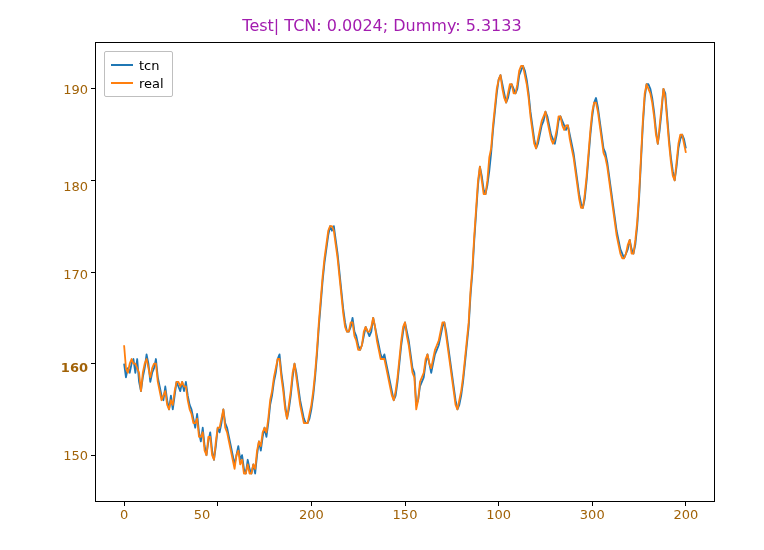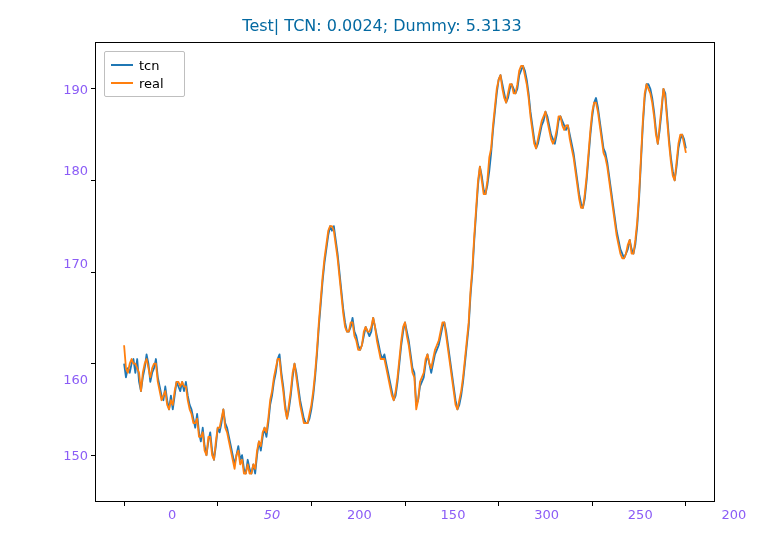--- a/index.html
+++ b/index.html
@@ -15,43 +15,42 @@
     width: 764px;
     height: 550px;
   }
   .title {
     position: absolute;
     top: 16px;
     left: 0;
     right: 0;
     text-align: center;
     font-size: 16px;
-    color: #0369a1;
+    color: #a21caf;
   }
   .axes {
     position: absolute;
     left: 95px;
     top: 42px;
     width: 620px;
     height: 460px;
     border: 1px solid #000;
     box-sizing: border-box;
   }
   svg.plot {
     position: absolute;
     left: 0;
     top: 0;
     width: 100%;
     height: 100%;
   }
   .tick {
     position: absolute;
     font-size: 13px;
-    color: #8b5cf6;
-    margin-left: 48px;
+    color: #a16207;
   }
   .xtick {
     top: 100%;
     transform: translate(-50%, 6px);
   }
   .ytick {
     right: 100%;
     transform: translate(-8px, -50%);
   }
   .tickmark {
@@ -60,21 +59,21 @@
   }
   .xtm { width: 1px; height: 5px; top: 100%; }
   .ytm { height: 1px; width: 5px; right: 100%; }
   .legend {
     position: absolute;
     left: 8px;
     top: 8px;
     border: 1px solid #bfbfbf;
     border-radius: 2px;
     background: #ffffff;
-    padding: 4px 20px 4px 6px;
+    padding: 4px 8px 4px 6px;
     font-size: 13px;
   }
   .legend-row {
     display: flex;
     align-items: center;
     gap: 6px;
     height: 18px;
   }
   .legend-swatch {
     width: 22px;
@@ -98,35 +97,35 @@
         <span>tcn</span>
       </div>
       <div class="legend-row">
         <div class="legend-swatch" style="border-top-color:#ff7f0e"></div>
         <span>real</span>
       </div>
     </div>
   <div class="tickmark xtm" style="left: 27.5909px;"></div>
       <div class="tick xtick" style="left: 28.0909px;">0</div>
       <div class="tickmark xtm" style="left: 121.227px;"></div>
-      <div class="tick xtick" style="left: 128px; font-style: italic;">50</div>
+      <div class="tick xtick" style="left: 106px;">50</div>
       <div class="tickmark xtm" style="left: 214.864px;"></div>
       <div class="tick xtick" style="left: 215.364px;">200</div>
       <div class="tickmark xtm" style="left: 308.5px;"></div>
       <div class="tick xtick" style="left: 309px;">150</div>
       <div class="tickmark xtm" style="left: 402.136px;"></div>
-      <div class="tick xtick" style="left: 402.636px;">300</div>
+      <div class="tick xtick" style="left: 402.636px;">100</div>
       <div class="tickmark xtm" style="left: 495.773px;"></div>
-      <div class="tick xtick" style="left: 496.273px;">250</div>
+      <div class="tick xtick" style="left: 496.273px;">300</div>
       <div class="tickmark xtm" style="left: 589.409px;"></div>
       <div class="tick xtick" style="left: 589.909px;">200</div>
       <div class="tickmark ytm" style="top: 411.7px;"></div>
       <div class="tick ytick" style="top: 412.2px;">150</div>
       <div class="tickmark ytm" style="top: 320.1px;"></div>
-      <div class="tick ytick" style="top: 336px;">160</div>
+      <div class="tick ytick" style="top: 324px; font-weight: bold;">160</div>
       <div class="tickmark ytm" style="top: 228.5px;"></div>
-      <div class="tick ytick" style="top: 220px;">170</div>
+      <div class="tick ytick" style="top: 231px;">170</div>
       <div class="tickmark ytm" style="top: 136.9px;"></div>
-      <div class="tick ytick" style="top: 127px; text-align: center;">180</div>
+      <div class="tick ytick" style="top: 143px; text-align: center;">180</div>
       <div class="tickmark ytm" style="top: 45.3px;"></div>
       <div class="tick ytick" style="top: 45.8px;">190</div>
     </div>
 </div>
 
 </body></html>

